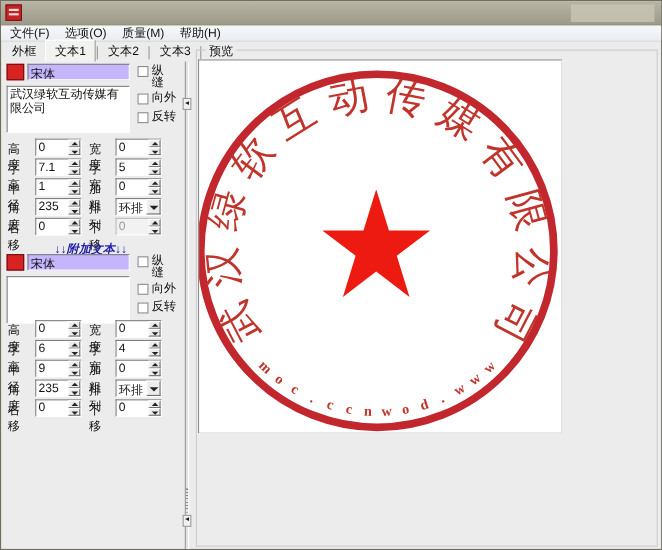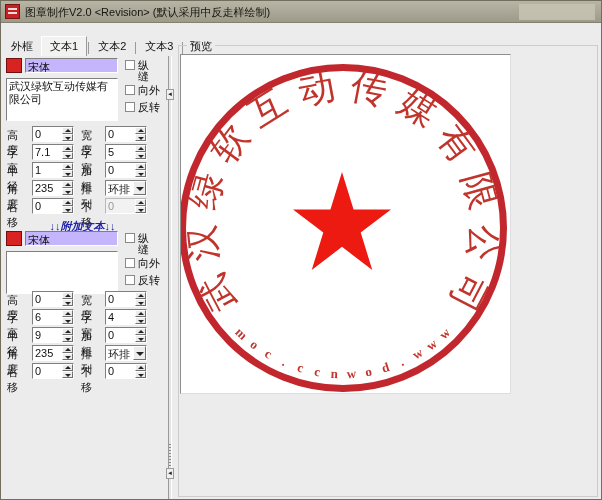--- a/index.html
+++ b/index.html
@@ -35,21 +35,21 @@
   .section { position:absolute; left:0; width:163px; }
   .swatch { position:absolute; left:5px; top:0; width:16px; height:15px;
             background:#d92222; border:1px solid #6d1010; }
   .font-field { position:absolute; left:24px; top:0; width:93px; height:15px; background:#c4b5fd;
             border:1px solid; border-color:#7f7f7f #fff #fff #7f7f7f; padding:1px 2px; overflow:hidden; }
   .text-box { position:absolute; left:5px; width:112px; height:43px; background:#fff;
             border:1px solid; border-color:#7f7f7f #fff #fff #7f7f7f; padding:1px 2px;
             line-height:13px; word-break:break-all; overflow:hidden; }
   .chk { position:absolute; display:flex; }
   .chk .box { width:10px; height:10px; background:#fff; border:1px solid #8a8a8a; margin-right:3px; flex:none; }
-  .chk .lbl { line-height:11px; }
+  .chk .lbl { line-height:11px;font-family:Liberation Mono, monospace; }
   .chk .lbl.stacked { width:13px; word-break:break-all; }
 
   .grid { position:absolute; left:6px; }
   .grow { position:relative; height:18px; }
   .fld-label { position:absolute; top:2px; }
   .fld-label.c1 { left:0; } .fld-label.c2 { left:74px; }
   .fld { position:absolute; top:0; width:42px; height:16px; background:#fff;
          border:1px solid; border-color:#7f7f7f #fff #fff #7f7f7f; }
   .fld.c1 { left:25px; } .fld.c2 { left:98px; }
   .fld .val { position:absolute; left:2px; top:1px; }
@@ -95,24 +95,29 @@
               font-family:"Liberation Serif","DejaVu Serif",serif; }
   .arc-char.small { font-weight:bold; }
 </style>
 </head>
 <body>
 
 <div id="win">
 
   <div id="titlebar">
     <div id="app-icon"></div>
-    <span id="title-text">图章制作V2.0 &lt;Revision&gt; (默认采用中反走样绘制)</span>
     <div id="caption-blur"></div>
   </div>
 
+  <div id="menubar">
+      <div class="menu-item">文件(F)</div>
+      <div class="menu-item">选项(O)</div>
+      <div class="menu-item">质量(M)</div>
+      <div class="menu-item">帮助(H)</div>
+    </div>
 
   <div id="tabrow">
       <div class="tab">外框</div>
       <div class="tab selected">文本1</div>
       <div class="tab-sep"></div>
       <div class="tab">文本2</div>
       <div class="tab-sep"></div>
       <div class="tab">文本3</div>
       <div class="tab-sep"></div>
     </div>

